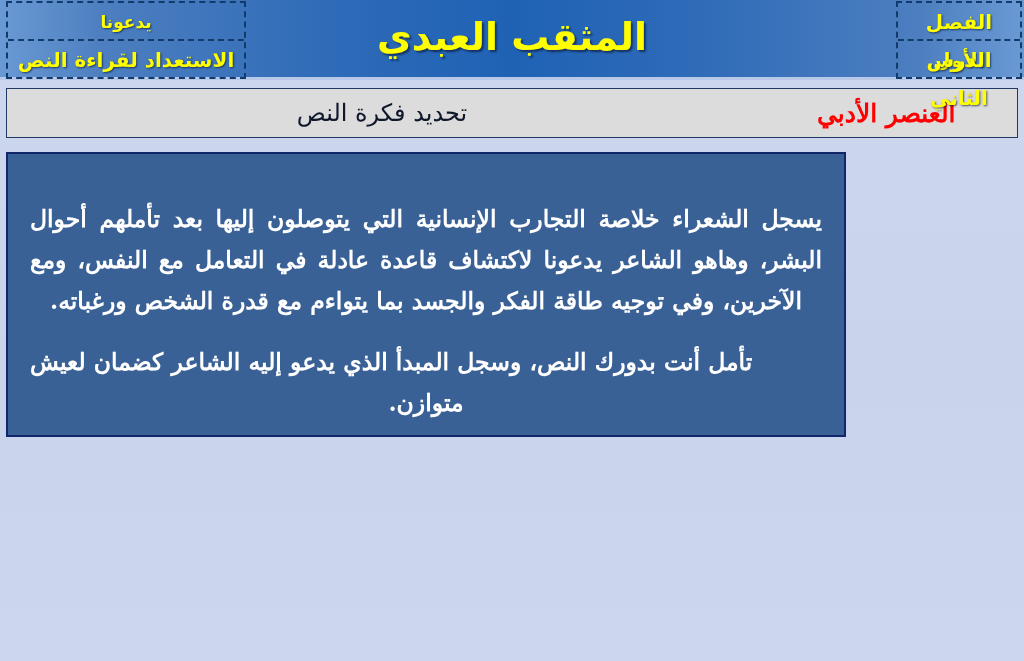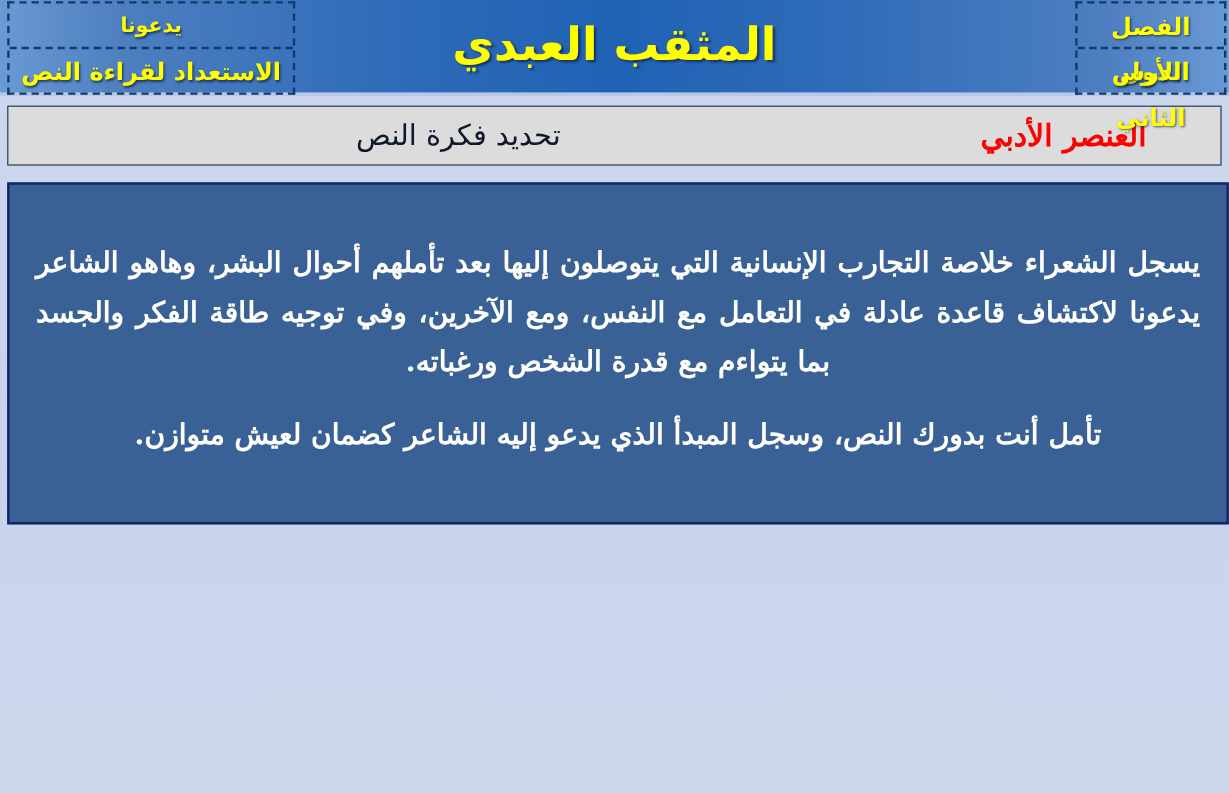--- a/index.html
+++ b/index.html
@@ -126,21 +126,21 @@
     font-family: "DejaVu Serif", "Liberation Serif", serif;
     padding-right: 60px;
     box-sizing: border-box;
   }
 
   
   .body-box {
     position: absolute;
     left: 6px;
     top: 152px;
-    width: 1018px;
+    width: 840px;
     height: 285px;
     background: #3a6196;
     border: 2px solid #12266a;
     box-sizing: border-box;
     padding: 45px 22px 20px 22px;
     display: flex;
     flex-direction: column;
     justify-content: flex-start;
   }
   .body-para {

